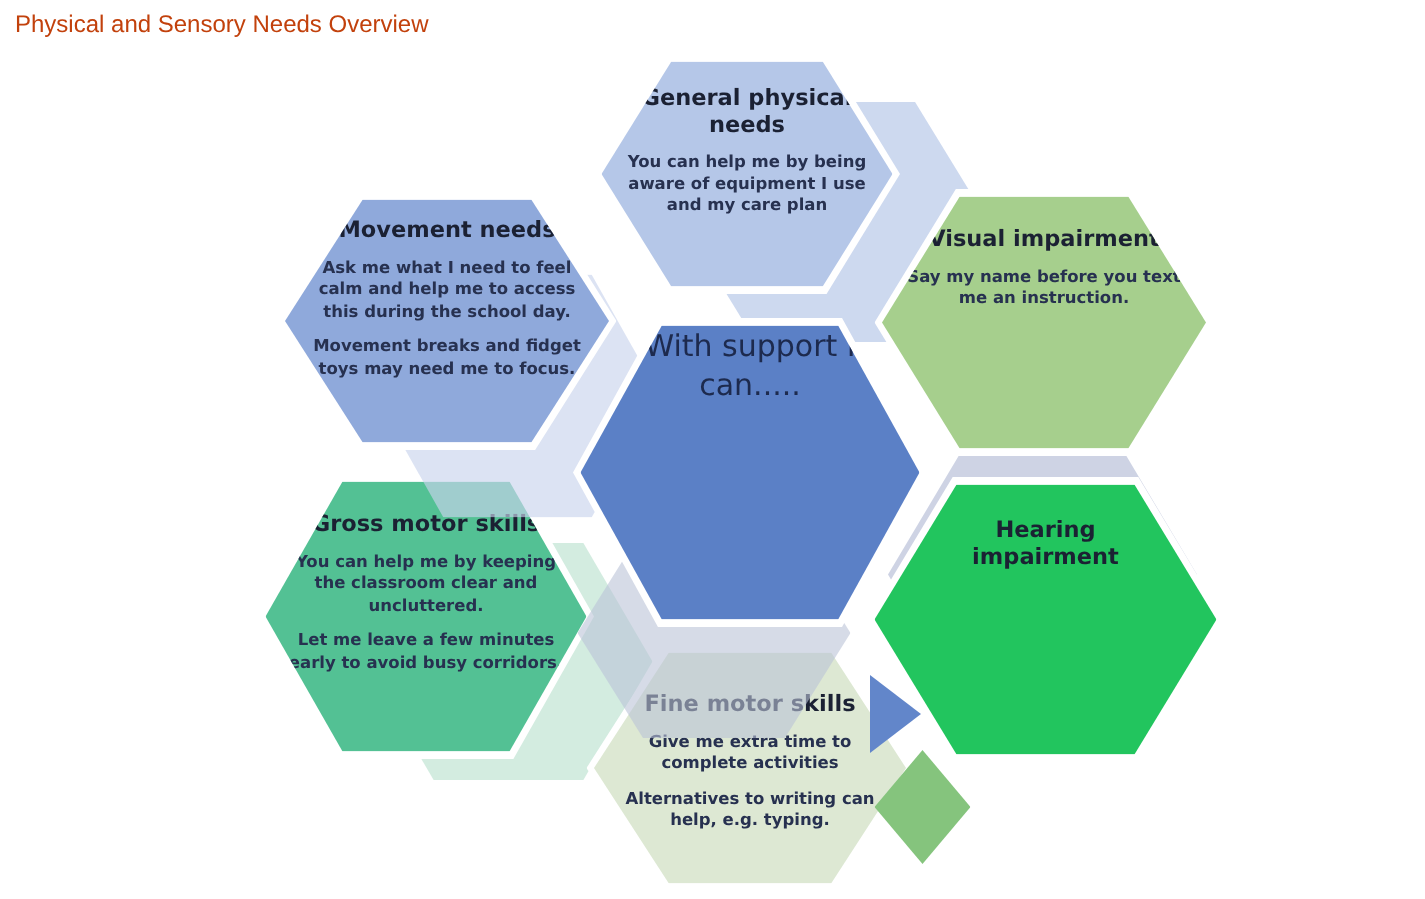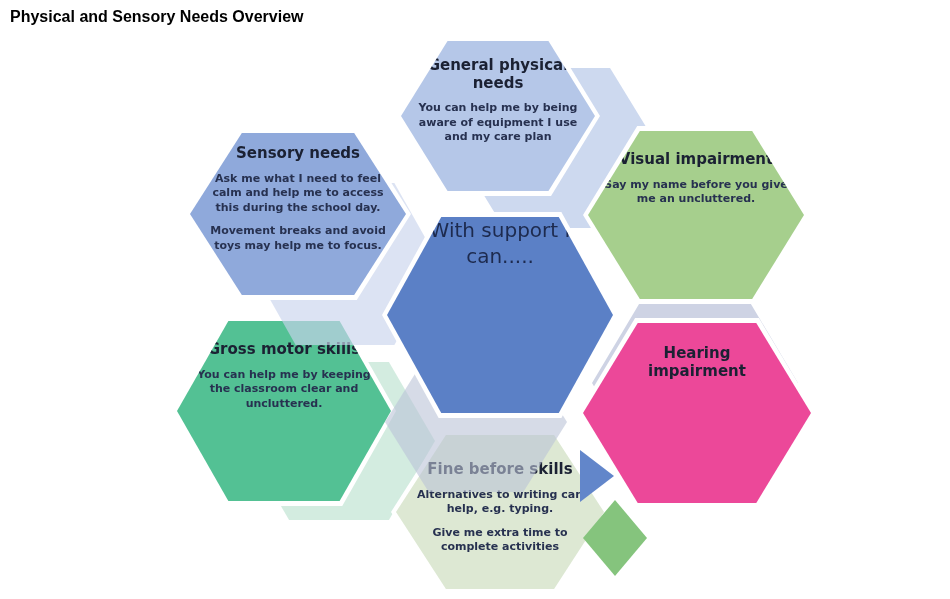--- a/index.html
+++ b/index.html
@@ -10,22 +10,22 @@
     background: #ffffff;
     overflow: hidden;
     font-family: "DejaVu Sans", sans-serif;
   }
   .page-title {
     position: absolute;
     left: 10px;
     top: 8px;
     font-family: "Liberation Sans", sans-serif;
     font-size: 16px;
-    font-weight: bold;
-    color: #000000;
+    font-weight: normal;
+    color: #c2410c;
   }
   
   .hex {
     position: absolute;
     clip-path: polygon(24% 0%, 76% 0%, 100% 50%, 76% 100%, 24% 100%, 0% 50%);
     background: #ffffff;
   }
   .hex-fill {
     position: absolute;
     inset: 5px;
@@ -115,53 +115,54 @@
 
   <div class="hex" id="hex-general">
     <div class="hex-fill" style="background: rgb(181, 199, 232);">
       <h3 class="hex-title">General physical needs</h3>
       <p class="hex-text">You can help me by being aware of equipment I use and my care plan</p>
     </div>
   </div>
 
   <div class="hex" id="hex-sensory">
     <div class="hex-fill" style="background: rgb(143, 169, 219);">
-      <h3 class="hex-title">Sensory needs</h3>
+      <h3 class="hex-title">Movement needs</h3>
       <p class="hex-text">Ask me what I need to feel calm and help me to access this during the school day.</p>
-      <p class="hex-text">Movement breaks and avoid toys may help me to focus.</p>
+      <p class="hex-text">Movement breaks and fidget toys may need me to focus.</p>
     </div>
   </div>
 
   <div class="hex" id="hex-visual">
     <div class="hex-fill" style="background: rgb(166, 207, 141);">
       <h3 class="hex-title">Visual impairment</h3>
-      <p class="hex-text">Say my name before you give me an uncluttered.</p>
+      <p class="hex-text">Say my name before you text me an instruction.</p>
     </div>
   </div>
 
   <div class="hex" id="hex-center">
     <div class="hex-fill" style="background: rgb(91, 128, 198);">
       <div class="center-label">With support I can.....</div>
     </div>
   </div>
 
   <div class="hex" id="hex-gross">
     <div class="hex-fill" style="background: rgb(83, 193, 148);">
       <h3 class="hex-title">Gross motor skills</h3>
       <p class="hex-text">You can help me by keeping the classroom clear and uncluttered.</p>
+      <p class="hex-text">Let me leave a few minutes early to avoid busy corridors.</p>
     </div>
   </div>
 
   <div class="hex" id="hex-hearing">
-    <div class="hex-fill" style="background: #ec4899;">
+    <div class="hex-fill" style="background: #22c55e;">
       <h3 class="hex-title">Hearing impairment</h3>
     </div>
   </div>
 
   <div class="hex" id="hex-fine">
     <div class="hex-fill" style="background: rgb(221, 232, 211);">
-      <h3 class="hex-title">Fine before skills</h3>
+      <h3 class="hex-title">Fine motor skills</h3>
+      <p class="hex-text">Give me extra time to complete activities</p>
       <p class="hex-text">Alternatives to writing can help, e.g. typing.</p>
-      <p class="hex-text">Give me extra time to complete activities</p>
     </div>
   </div>
 
 </div>
 
 </body></html>

